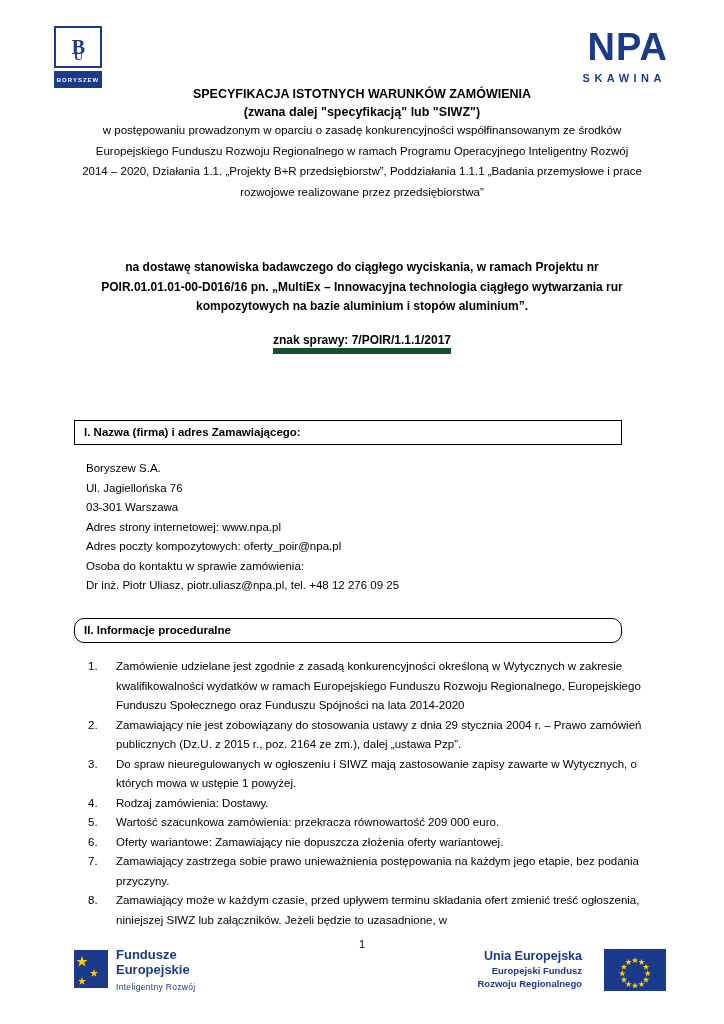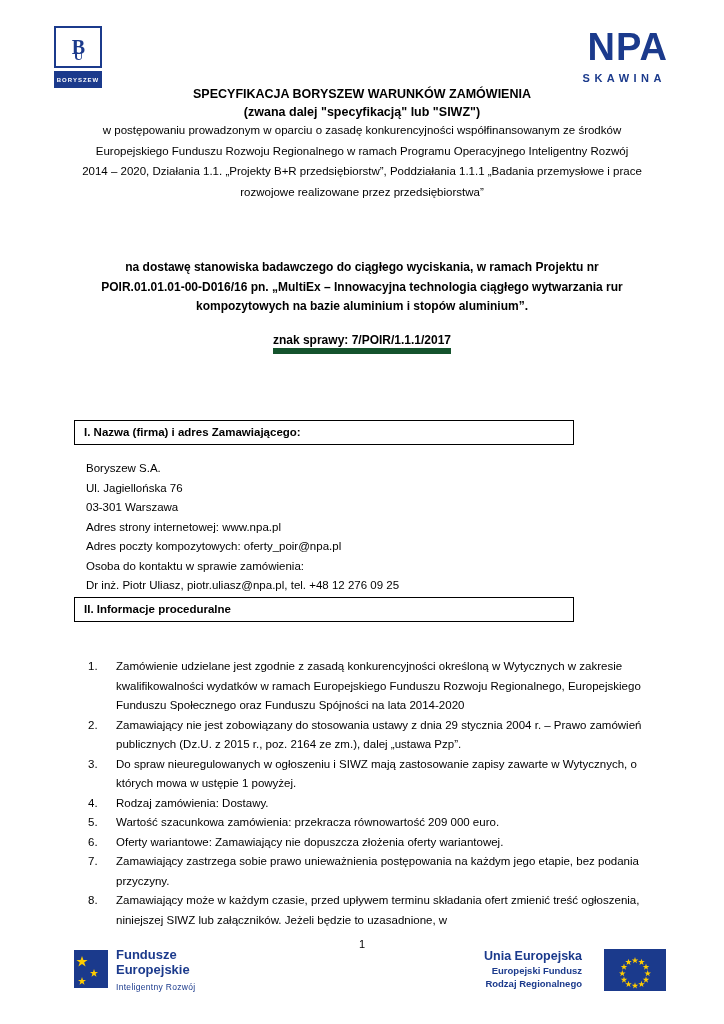--- a/index.html
+++ b/index.html
@@ -149,29 +149,29 @@
   }
   .t-case span {
     border-bottom: 6px solid #14532d;
     padding-bottom: 1px;
   }
 
   
   .sec-box {
     position: absolute;
     left: 74px;
-    width: 500px;
+    width: 548px;
     border: 1px solid #000000;
     box-sizing: border-box;
     font-weight: bold;
     font-size: 11.5px;
     padding: 5px 9px 6px 9px;
   }
   .sec1 { top: 420px; }
-  .sec2 { top: 597px; }
+  .sec2 { top: 618px; border-radius: 10px; }
 
   
   .addr {
     position: absolute;
     left: 86px;
     top: 459px;
     width: 540px;
     font-size: 11.5px;
     line-height: 19.5px;
   }
@@ -292,21 +292,21 @@
 
     <div class="npa-logo">
       <div class="npa-word">NPA</div>
       <div class="npa-sub">SKAWINA</div>
     </div>
   </div>
 
   <div class="content">
 
     <div class="blk t-title">
-      <div>SPECYFIKACJA BORYSZEW WARUNKÓW ZAMÓWIENIA</div>
+      <div>SPECYFIKACJA ISTOTNYCH WARUNKÓW ZAMÓWIENIA</div>
       <div>(zwana dalej "specyfikacją" lub "SIWZ")</div>
     </div>
 
     <div class="blk t-intro">w postępowaniu prowadzonym w oparciu o zasadę konkurencyjności współfinansowanym ze środków Europejskiego Funduszu Rozwoju Regionalnego w ramach Programu Operacyjnego Inteligentny Rozwój 2014 – 2020, Działania 1.1. „Projekty B+R przedsiębiorstw”, Poddziałania 1.1.1 „Badania przemysłowe i prace rozwojowe realizowane przez przedsiębiorstwa”</div>
 
     <div class="blk t-subject">na dostawę stanowiska badawczego do ciągłego wyciskania, w ramach Projektu nr  POIR.01.01.01-00-D016/16 pn. „MultiEx – Innowacyjna technologia ciągłego wytwarzania rur kompozytowych na bazie aluminium i stopów aluminium”.</div>
 
     <div class="blk t-case">
       <span>znak sprawy: 7/POIR/1.1.1/2017</span>
     </div>
@@ -383,21 +383,21 @@
         <div>Fundusze</div>
         <div>Europejskie</div>
         <div class="l3">Inteligentny Rozwój</div>
       </div>
     </div>
 
     <div class="ue-logo">
       <div class="ue-text">
         <div class="u1">Unia Europejska</div>
         <div class="u2">Europejski Fundusz</div>
-        <div class="u2">Rodzaj Regionalnego</div>
+        <div class="u2">Rozwoju Regionalnego</div>
       </div>
       <div class="ue-flag">
         <svg width="62" height="42" viewBox="0 0 62 42" aria-hidden="true">
           <rect x="0" y="0" width="62" height="42" fill="#1b3a8c"></rect>
           <g fill="#ffcc00">
             <polygon points="31,8 31.8,10.4 34.3,10.4 32.3,11.9 33,14.3 31,12.8 29,14.3 29.7,11.9 27.7,10.4 30.2,10.4"></polygon>
             <polygon points="24.5,9.7 25.3,12.1 27.8,12.1 25.8,13.6 26.5,16 24.5,14.5 22.5,16 23.2,13.6 21.2,12.1 23.7,12.1"></polygon>
             <polygon points="37.5,9.7 38.3,12.1 40.8,12.1 38.8,13.6 39.5,16 37.5,14.5 35.5,16 36.2,13.6 34.2,12.1 36.7,12.1"></polygon>
             <polygon points="20,14.5 20.8,16.9 23.3,16.9 21.3,18.4 22,20.8 20,19.3 18,20.8 18.7,18.4 16.7,16.9 19.2,16.9"></polygon>
             <polygon points="42,14.5 42.8,16.9 45.3,16.9 43.3,18.4 44,20.8 42,19.3 40,20.8 40.7,18.4 38.7,16.9 41.2,16.9"></polygon>

